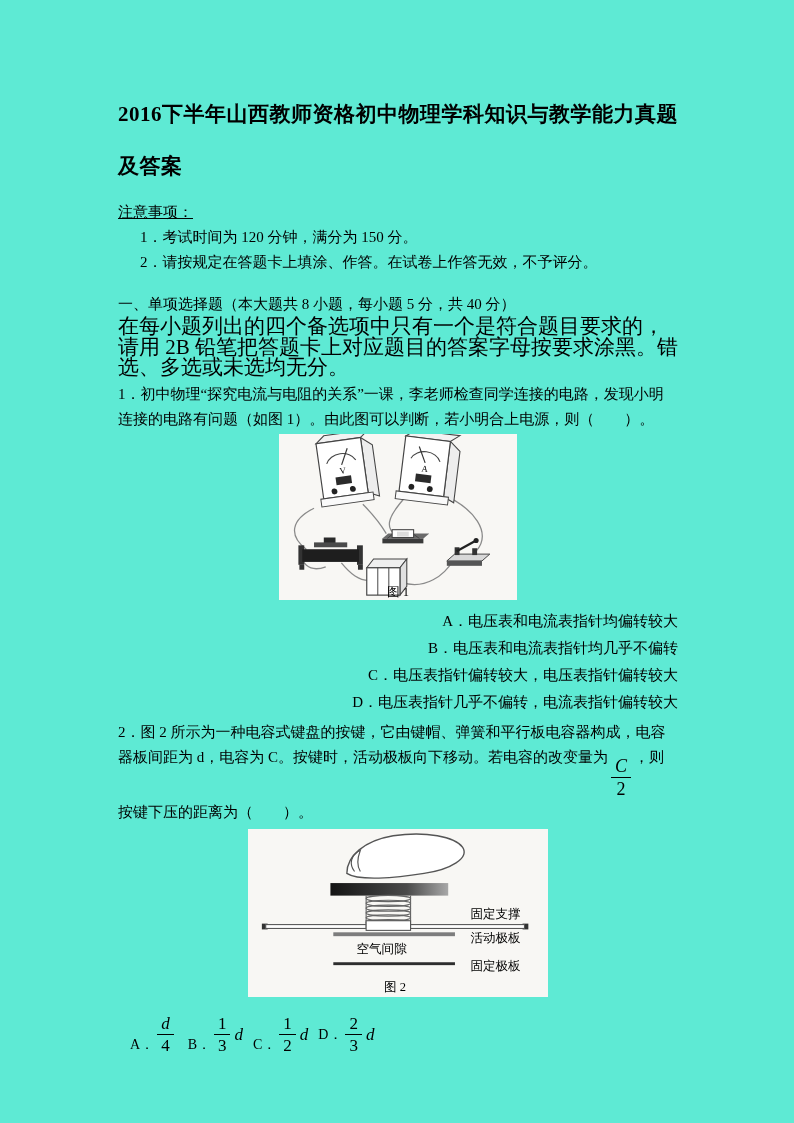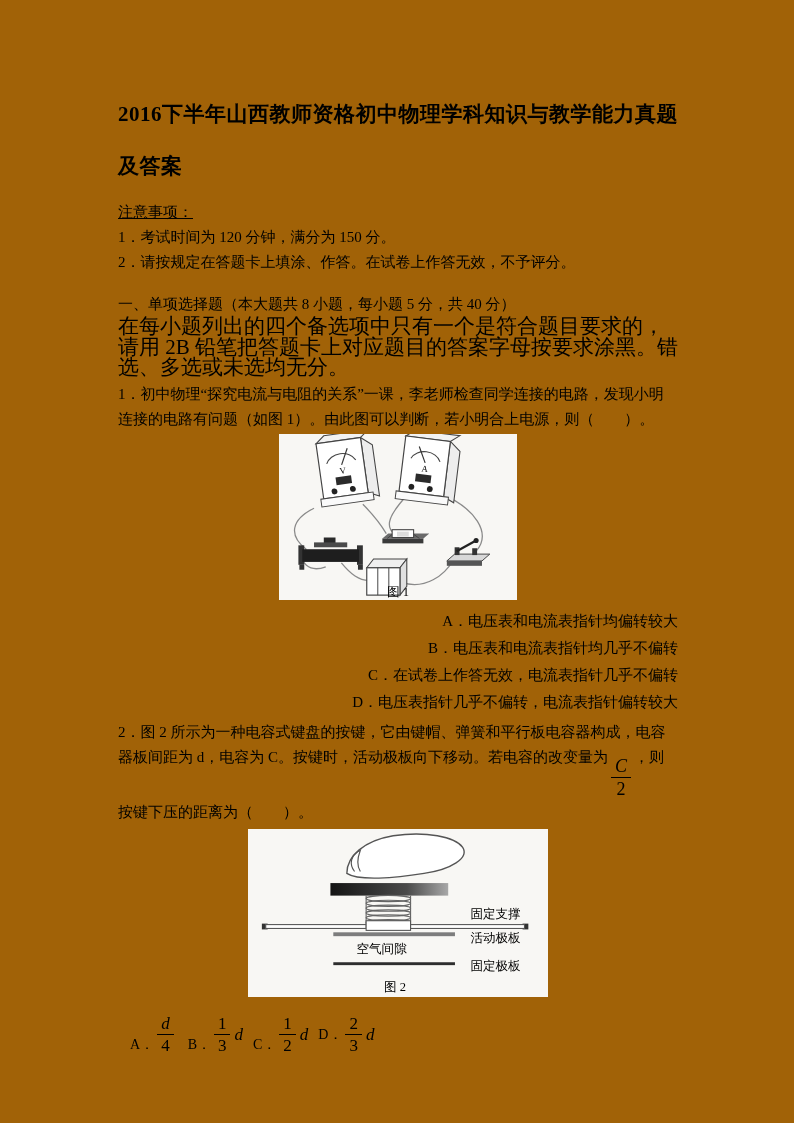--- a/index.html
+++ b/index.html
@@ -1,29 +1,29 @@
 <!DOCTYPE html>
 <html><head>
 <meta charset="utf-8">
 <style>
   * { margin:0; padding:0; box-sizing:border-box; }
   html,body { background:#fff; }
   .page {
     position:relative; width:794px; height:1123px; margin:0 auto;
-    background:#a16207; overflow:hidden; color:#000;
+    background:#5eead4; overflow:hidden; color:#000;
     font-family:"Liberation Serif","DejaVu Serif",serif;
   }
   .content { padding:88px 116px 0 118px; }
 
   .doc-title {
     font-size:21px; font-weight:700; line-height:52px; letter-spacing:0.5px;
     margin-bottom:8px;
   }
   .notice-heading { font-size:15px; line-height:25px;text-decoration:underline; }
-  .notice-item { font-size:15px; line-height:25px; }
+  .notice-item { font-size:15px; line-height:25px;margin-left:22px; }
   .section-heading { font-size:15px; line-height:23px; margin-top:18px; }
   .instructions { font-size:21px; line-height:20.5px; }
   .stem { font-size:15px; line-height:25px; margin-top:4px; }
   .option-line { font-size:15px; line-height:27px;text-align:right; }
 
   .fig-wrap { text-align:center; }
   .fig1-wrap { margin:2px 0 4px; }
   .fig2-wrap { margin:4px 0 6px;text-align:center; }
   .fig-bg { background:#f8f7f4; display:inline-block; line-height:0; }
 
@@ -143,21 +143,21 @@
           <circle cx="30" cy="-5" r="2.6" fill="#222"></circle>
         </g>
 
         <text x="120" y="166" font-size="13" text-anchor="middle">图 1</text>
       </svg>
       </span>
     </div>
 
     <p class="option-line">A．电压表和电流表指针均偏转较大</p>
     <p class="option-line">B．电压表和电流表指针均几乎不偏转</p>
-    <p class="option-line">C．在试卷上作答无效，电流表指针几乎不偏转</p>
+    <p class="option-line">C．电压表指针偏转较大，电压表指针偏转较大</p>
     <p class="option-line">D．电压表指针几乎不偏转，电流表指针偏转较大</p>
 
     <p class="stem"><span>2．图 2 所示为一种电容式键盘的按键，它由键帽、弹簧和平行板电容器构成，电容器板间距为 d，电容为 C。按键时，活动极板向下移动。若电容的改变量为</span><span class="frac" style="font-size:18px; vertical-align:-10px;">
           <span class="num var">C</span>
           <span class="den">2</span>
         </span><span>，则按键下压的距离为（　　）。</span></p>
 
     <div class="fig-wrap fig2-wrap">
       <span class="fig-bg">
       <svg width="300" height="168" viewBox="0 0 310 174">

